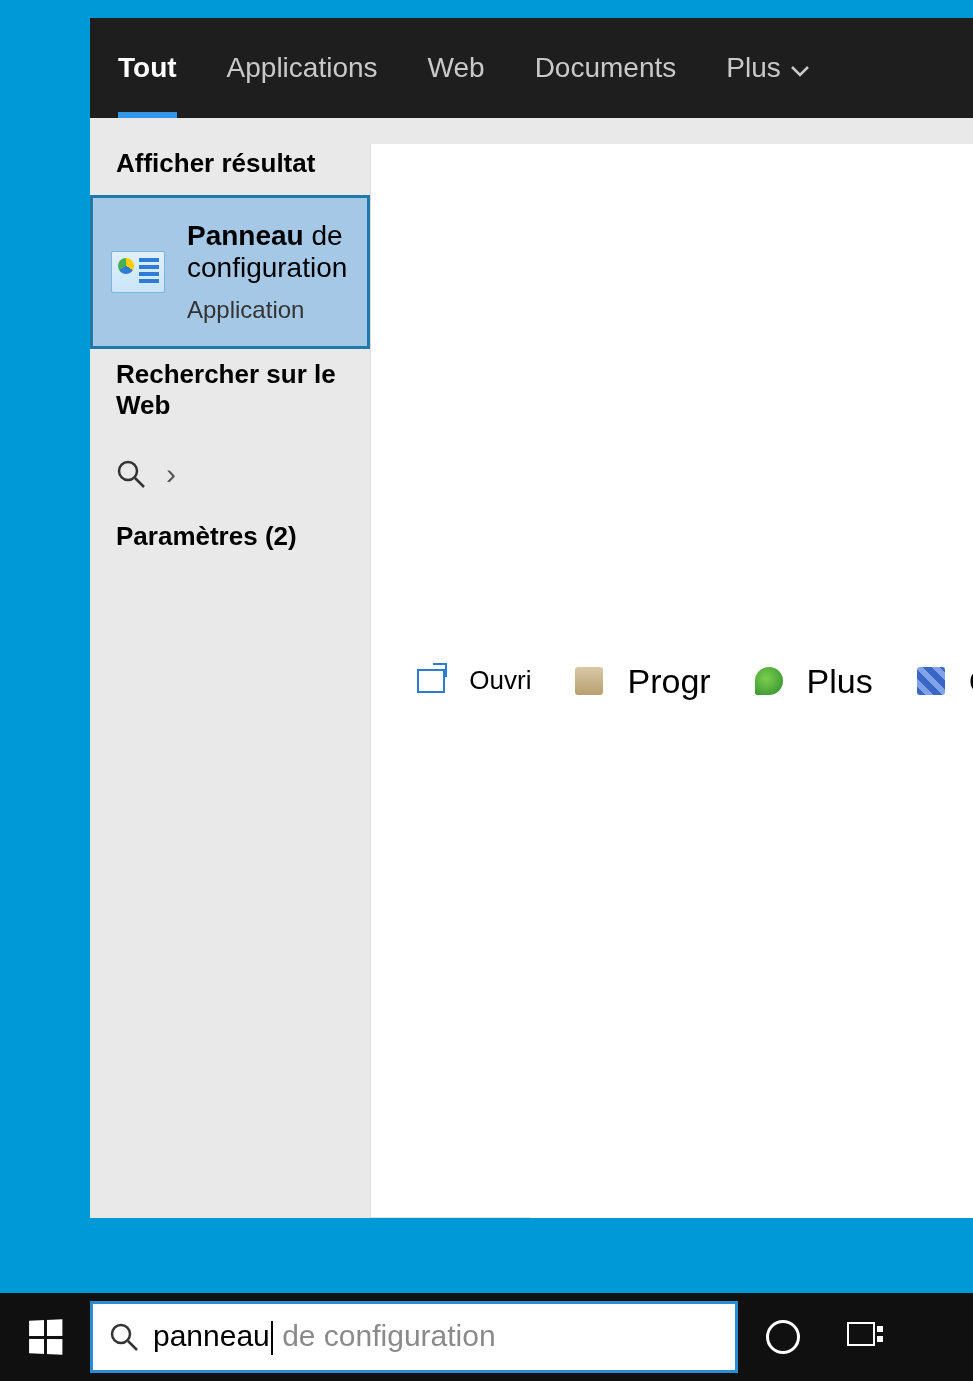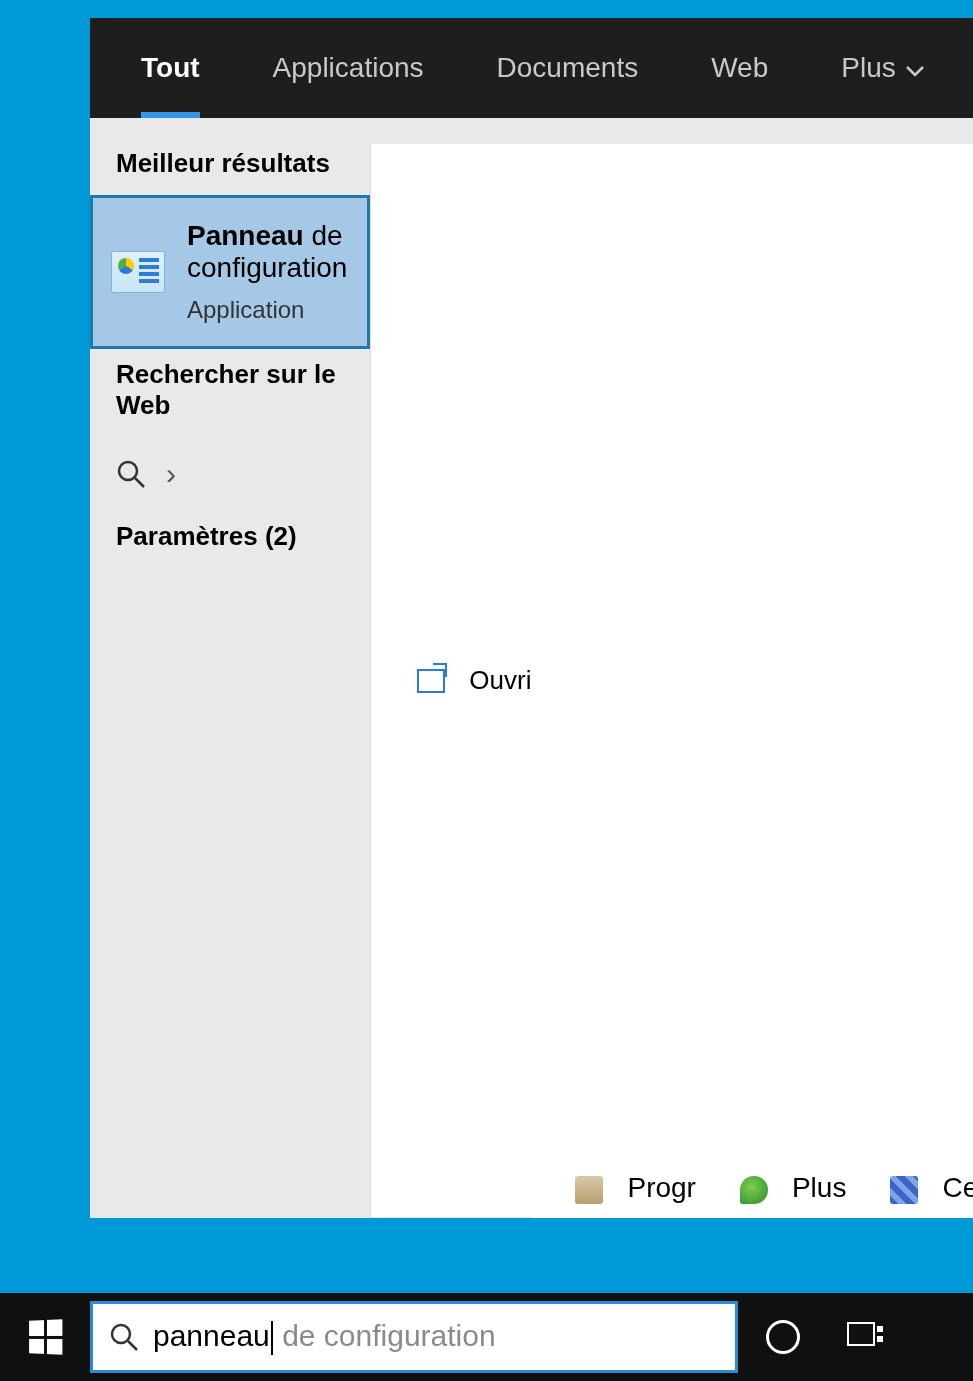--- a/index.html
+++ b/index.html
@@ -31,21 +31,20 @@
   }
   .tab {
     color: #c9c9c9;
     font-size: 28px;
     font-weight: 400;
     height: 100px;
     display: flex;
     align-items: center;
     position: relative;
     cursor: pointer;
-    margin-left: 23px;
   }
   .tab.active {
     color: #ffffff;
     font-weight: 600;
   }
   .tab.active::after {
     content: "";
     position: absolute;
     left: 0;
     right: 0;
@@ -152,24 +151,24 @@
     border-top:2px solid #2b7cd3;
     border-right:2px solid #2b7cd3;
   }
   .recent-heading {
     font-size:24px;
     font-weight:600;
     padding: 40px 0 14px 46px;
   }
   .recent-item {
     display:flex;
-    align-items:flex-end;
+    align-items:center;
     gap:24px;
     padding: 14px 0 14px 44px;
-    font-size:28px;
+    font-size:34px;
     cursor:pointer;
   }
   .ri-icon { width:28px; height:28px; flex-shrink:0; border-radius:3px; }
   .ri-1 { background: linear-gradient(#d8c9a8,#b89f6f); }
   .ri-2 { background: radial-gradient(circle at 40% 40%, #7bcf4d, #2e8b2e); border-radius:50% 50% 50% 10%; }
   .ri-3 { background: repeating-linear-gradient(45deg,#3a66c7 0 6px,#7fa3e6 6px 12px); }
   
   .taskbar {
     position:absolute;
     left:0; right:0; bottom:0;
@@ -226,35 +225,35 @@
   svg.glass circle { fill:none; stroke:#333; stroke-width:2.5; }
   svg.glass line { stroke:#333; stroke-width:2.5; }
 </style>
 </head>
 <body>
 
 <div class="search-panel">
   <div class="tabs">
     <div class="tab active">Tout</div>
     <div class="tab">Applications</div>
+    <div class="tab">Web</div>
     <div class="tab">Documents</div>
-    <div class="tab">Web</div>
     <div class="tab">
       <span>Plus</span>
       <span class="chev">
         <svg width="18" height="12" viewBox="0 0 18 12">
             <path d="M1 2 L9 10 L17 2" fill="none" stroke="#c9c9c9" stroke-width="2.5"></path>
           </svg>
       </span>
     </div>
   </div>
 
   <div class="content-row">
     <div class="left-col">
-      <div class="section-heading">Meilleur résultats</div>
+      <div class="section-heading">Afficher résultat</div>
 
       <div class="best-result">
         <div class="best-icon"></div>
         <div>
           <div class="best-title">
             <span class="bold">Panneau</span><span> de configuration</span>
           </div>
           <div class="best-sub">Application</div>
         </div>
       </div>

